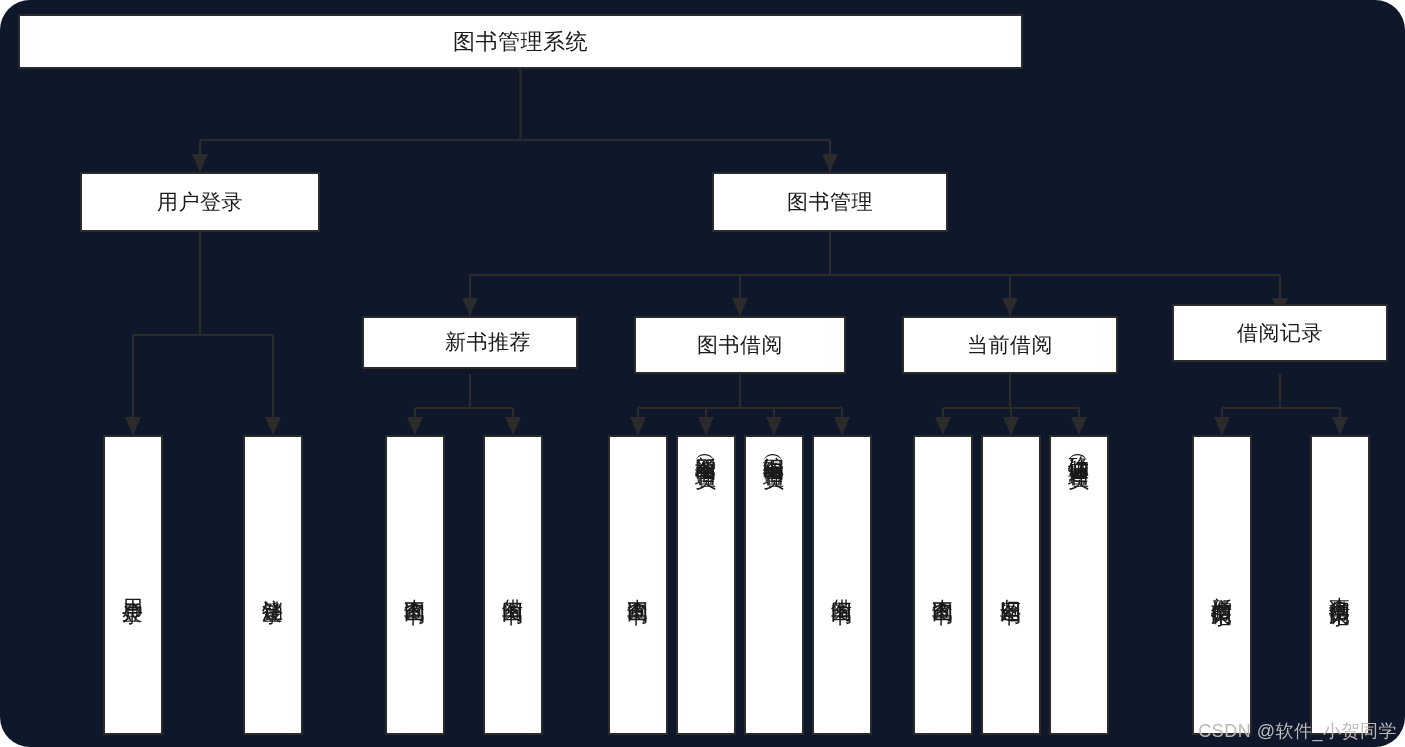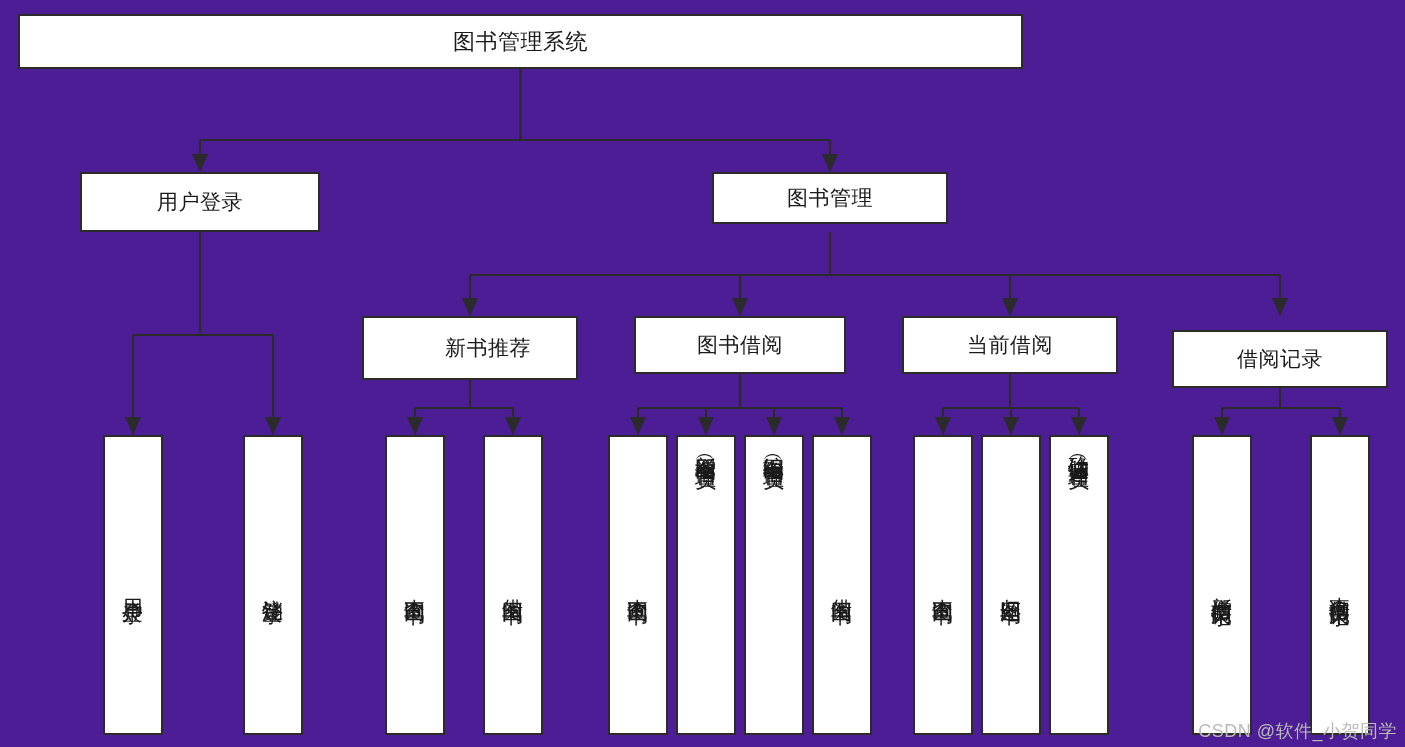--- a/index.html
+++ b/index.html
@@ -7,22 +7,23 @@
     padding: 0;
     background: #ffffff;
   }
   body {
     font-family: "Liberation Sans", "DejaVu Sans", sans-serif;
   }
   #diagram-root {
     position: relative;
     width: 1405px;
     height: 747px;
-    background: #4c1d95;
+    background: #0f172a;
     overflow: hidden;
+    border-radius: 30px;
   }
   .node-box {
     position: absolute;
     box-sizing: border-box;
     background: #ffffff;
     border: 2px solid #2b2b2b;
     display: flex;
     align-items: center;
     justify-content: center;
     color: #1a1a1a;
@@ -146,33 +147,33 @@
       <polygon points="1332,417 1348,417 1340,435" class="arrow-head"></polygon>
     </svg>
 
   <div id="node-layer">
       <div class="node-box horizontal root" id="node-root" style="left: 18px; top: 14px; width: 1005px; height: 55px;">
         <span class="node-label">图书管理系统</span>
       </div>
       <div class="node-box horizontal" id="node-user-login" style="left: 80px; top: 172px; width: 240px; height: 60px;">
         <span class="node-label">用户登录</span>
       </div>
-      <div class="node-box horizontal" id="node-book-manage" style="left: 712px; top: 172px; width: 236px; height: 52px;">
+      <div class="node-box horizontal" id="node-book-manage" style="left: 712px; top: 172px; width: 236px; height: 60px;">
         <span class="node-label">图书管理</span>
       </div>
-      <div class="node-box horizontal" id="node-new-book-rec" style="left: 362px; top: 316px; width: 216px; height: 64px; padding-left: 36px;">
+      <div class="node-box horizontal" id="node-new-book-rec" style="left: 362px; top: 316px; width: 216px; height: 53px; padding-left: 36px;">
         <span class="node-label">新书推荐</span>
       </div>
       <div class="node-box horizontal" id="node-book-borrow" style="left: 634px; top: 316px; width: 212px; height: 58px; align-items: center;">
         <span class="node-label">图书借阅</span>
       </div>
       <div class="node-box horizontal" id="node-current-borrow" style="left: 902px; top: 316px; width: 216px; height: 58px;">
         <span class="node-label">当前借阅</span>
       </div>
-      <div class="node-box horizontal" id="node-borrow-record" style="left: 1172px; top: 330px; width: 216px; height: 58px;">
+      <div class="node-box horizontal" id="node-borrow-record" style="left: 1172px; top: 304px; width: 216px; height: 58px;">
         <span class="node-label">借阅记录</span>
       </div>
       <div class="node-box vertical centered" id="node-leaf-user-login" style="left: 103px; top: 435px; width: 60px; height: 300px;">
         <span class="node-label">用户登录</span>
       </div>
       <div class="node-box vertical centered" id="node-leaf-logout" style="left: 243px; top: 435px; width: 60px; height: 300px;">
         <span class="node-label">注销登录</span>
       </div>
       <div class="node-box vertical centered" id="node-leaf-query-1" style="left: 385px; top: 435px; width: 60px; height: 300px;">
         <span class="node-label">查询图书</span>

